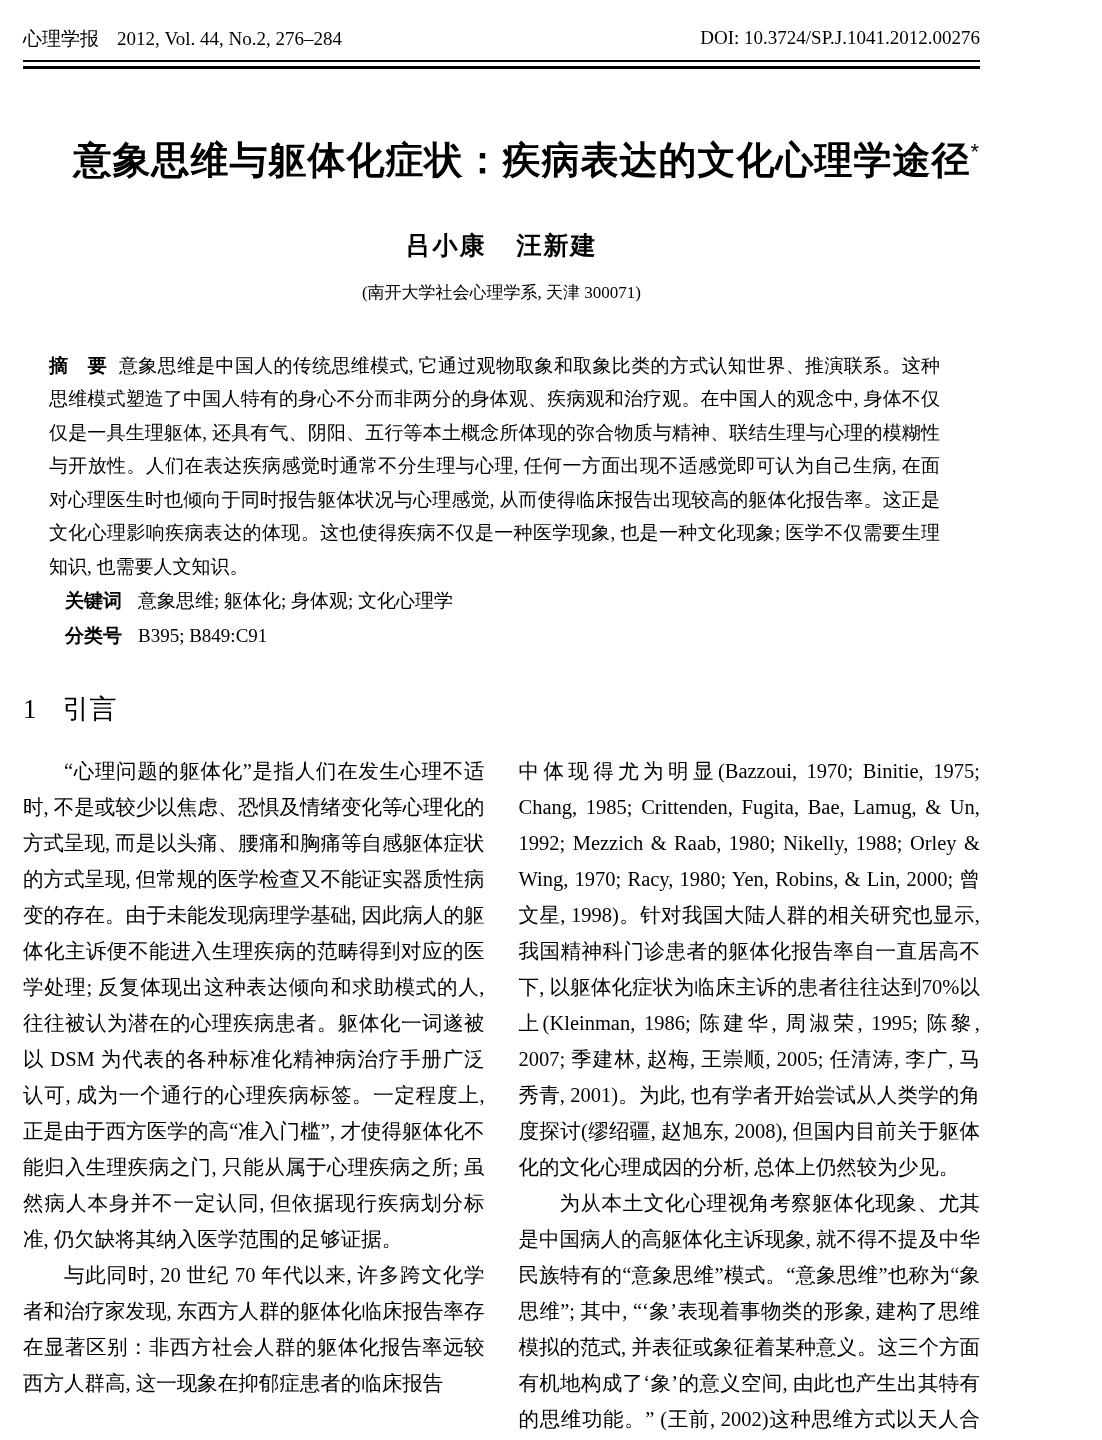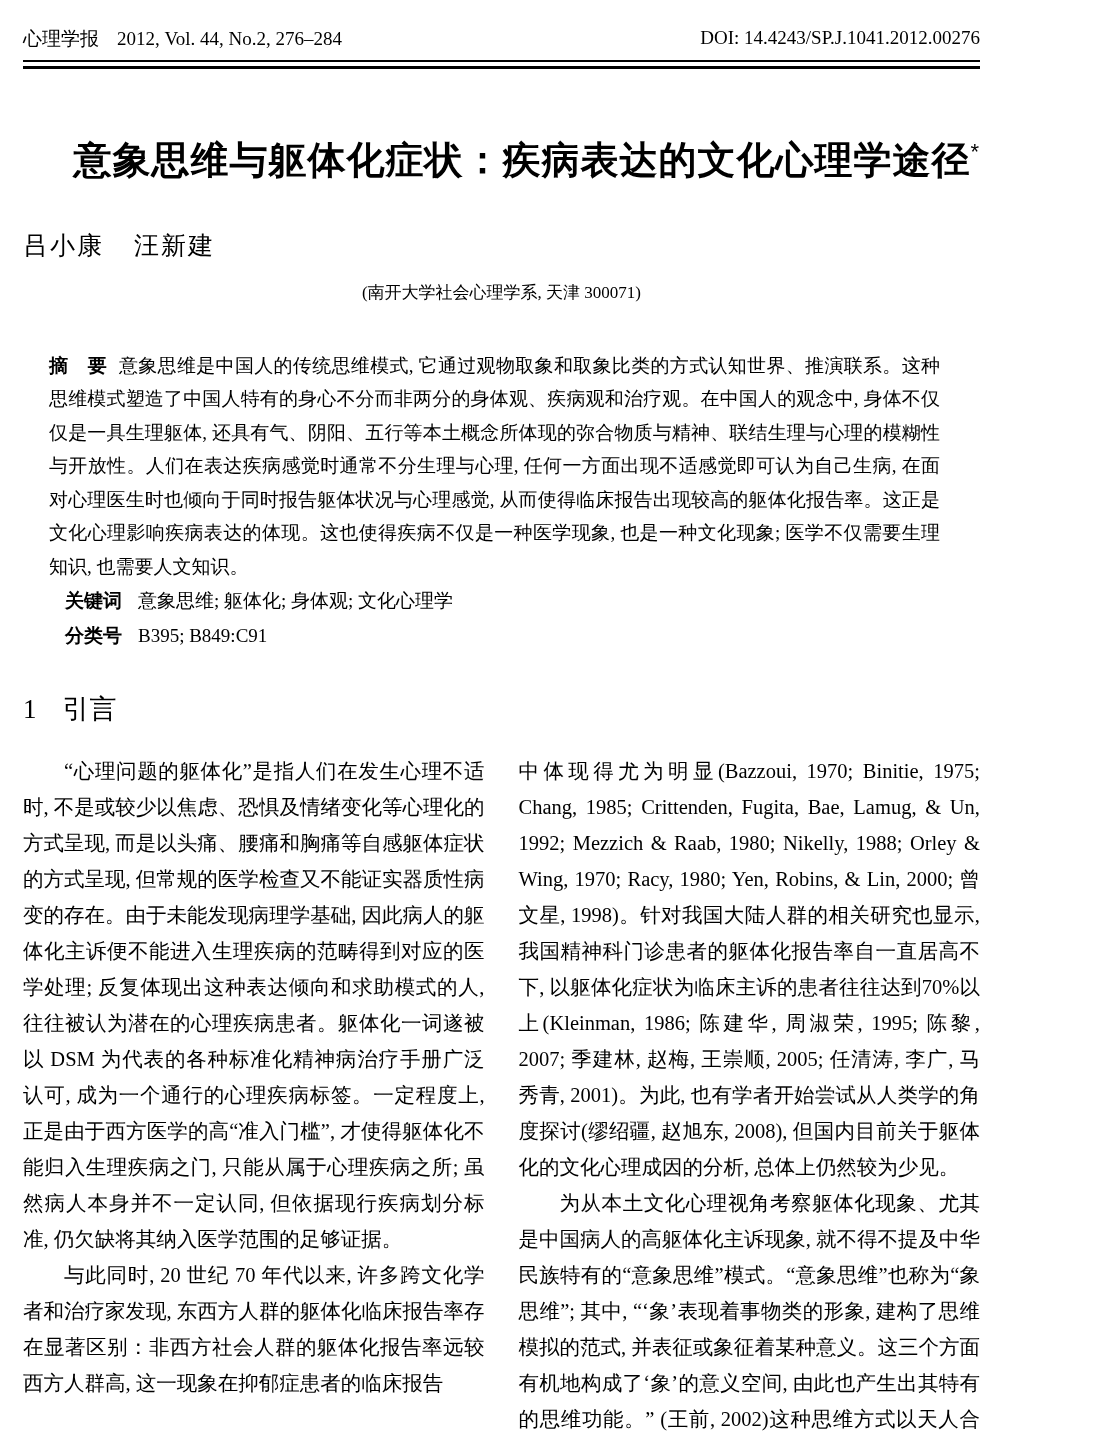--- a/index.html
+++ b/index.html
@@ -35,23 +35,24 @@
     margin-top: 58px;
     text-align: right;
     font-family: Liberation Sans, sans-serif;
     font-weight: bold;
     font-size: 38px; line-height: 50px;
     letter-spacing: 1px;
   }
   .title sup { font-size: 22px; font-weight: normal; }
   .authors {
     margin-top: 44px;
-    text-align: left;
+    text-align: center;
     font-size: 25px; line-height: 34px;
     letter-spacing: 2px;
+    font-weight: bold;
   }
   .authors .author + .author { margin-left: 30px; }
   .affiliation {
     margin-top: 18px;
     text-align: center;
     font-size: 17px; line-height: 24px;
   }
   
   .abstract {
     margin: 44px 40px 0 26px;
@@ -93,21 +94,21 @@
 <body>
 
 <div class="page">
 
   <div class="header">
     <div class="header-left">
       <div class="line1">
         <span>心理学报</span><span class="issue">2012, Vol. 44, No.2, 276–284</span>
       </div>
     </div>
-    <div class="header-right">DOI: 14.4243/SP.J.1041.2012.00276</div>
+    <div class="header-right">DOI: 10.3724/SP.J.1041.2012.00276</div>
   </div>
 
   <div class="double-rule"></div>
 
   <div class="title">
     <span>意象思维与躯体化症状：疾病表达的文化心理学途径</span><sup>*</sup>
   </div>
 
   <div class="authors">
     <span class="author">吕小康</span><span class="author">汪新建</span>

